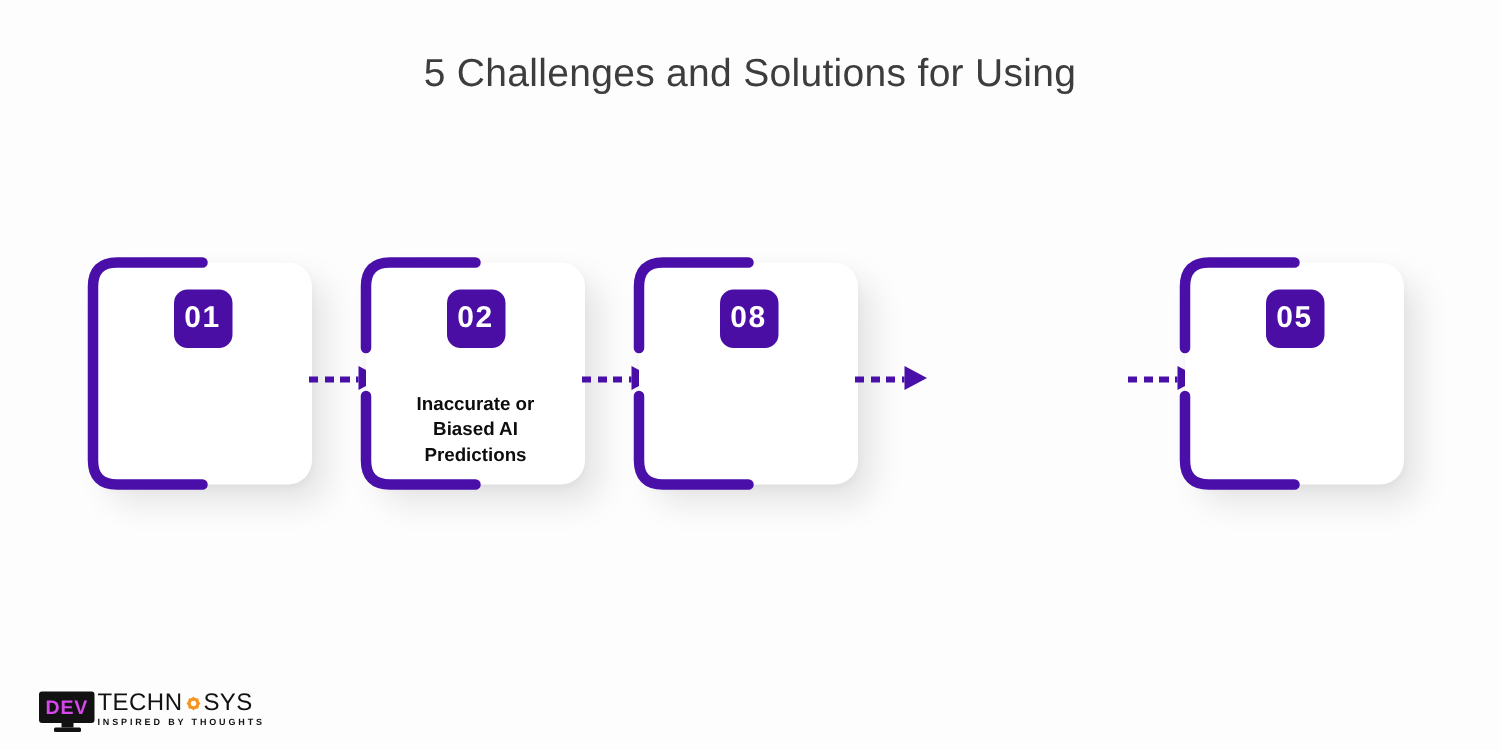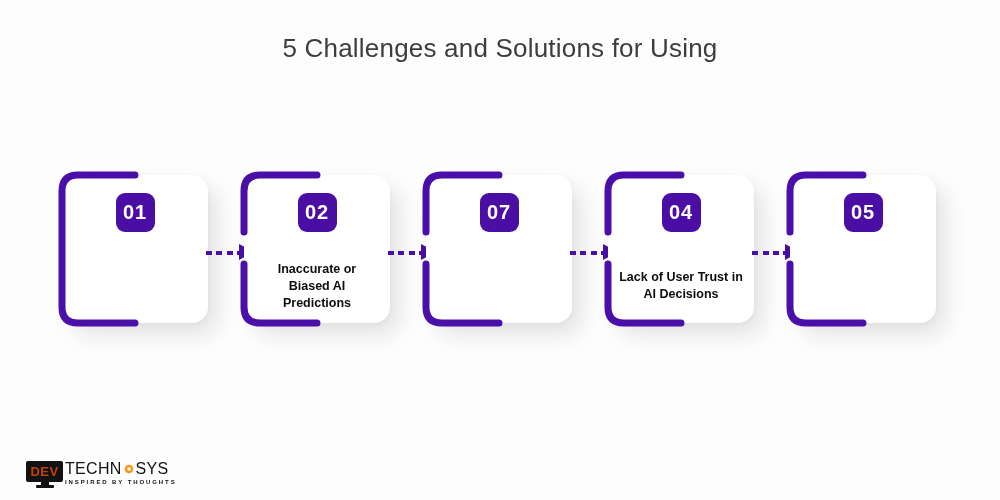--- a/index.html
+++ b/index.html
@@ -76,21 +76,21 @@
     border-top:8.5px solid transparent;
     border-bottom:8.5px solid transparent;
     border-left:15px solid var(--purple);
   }
 
   
   .logo{position:absolute;left:26px;top:461px;display:flex;align-items:flex-start;}
   .monitor{display:flex;flex-direction:column;align-items:center;}
   .monitor-screen{
     width:37px;height:21px;background:var(--logo-black);border-radius:2px;
-    color:#c2410c;font-size:13px;font-weight:800;line-height:21px;text-align:center;
+    color:#d946ef;font-size:13px;font-weight:800;line-height:21px;text-align:center;
     letter-spacing:.5px;
   }
   .monitor-neck{width:8px;height:3px;background:var(--logo-black);}
   .monitor-base{width:18px;height:2.5px;background:var(--logo-black);border-radius:1px;}
   .logo-name-wrap{margin-left:2px;display:flex;flex-direction:column;}
   .logo-name{
     display:flex;align-items:center;
     font-size:16px;font-weight:400;color:var(--logo-black);
     letter-spacing:.3px;line-height:16px;
   }
@@ -138,37 +138,28 @@
     <div class="arrow" style="left: 326px;">
       <div class="dashes"></div>
       <div class="head"></div>
     </div>
 
     <div class="card" style="left: 364px;">
       <svg class="bracket" viewBox="0 0 154 156" aria-hidden="true">
         <path class="p1" d="M77 4 H20 Q4 4 4 20 V61"></path>
         <path class="p2" d="M4 93 V136 Q4 152 20 152 H77"></path>
       </svg>
-      <div class="badge">07</div>
+      <div class="badge">08</div>
     </div>
 
     <div class="arrow" style="left: 508px;">
       <div class="dashes"></div>
       <div class="head"></div>
     </div>
 
-    <div class="card" style="left: 546px;">
-      <svg class="bracket" viewBox="0 0 154 156" aria-hidden="true">
-        <path class="p1" d="M77 4 H20 Q4 4 4 20 V61"></path>
-        <path class="p2" d="M4 93 V136 Q4 152 20 152 H77"></path>
-      </svg>
-      <div class="badge">04</div>
-      <div class="card-text">Lack of User Trust in
-AI Decisions</div>
-    </div>
 
     <div class="arrow" style="left: 690px;">
       <div class="dashes"></div>
       <div class="head"></div>
     </div>
 
     <div class="card" style="left: 728px;">
       <svg class="bracket" viewBox="0 0 154 156" aria-hidden="true">
         <path class="p1" d="M77 4 H20 Q4 4 4 20 V61"></path>
         <path class="p2" d="M4 93 V136 Q4 152 20 152 H77"></path>

